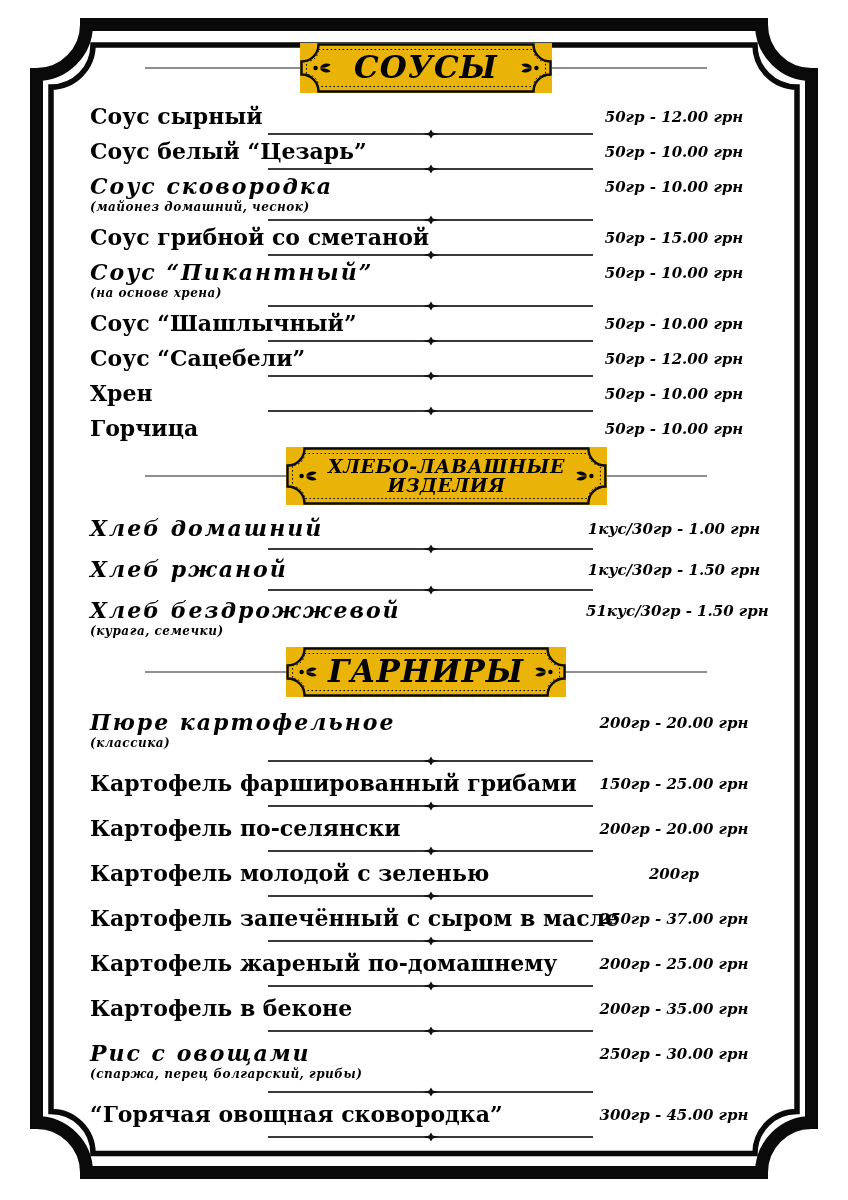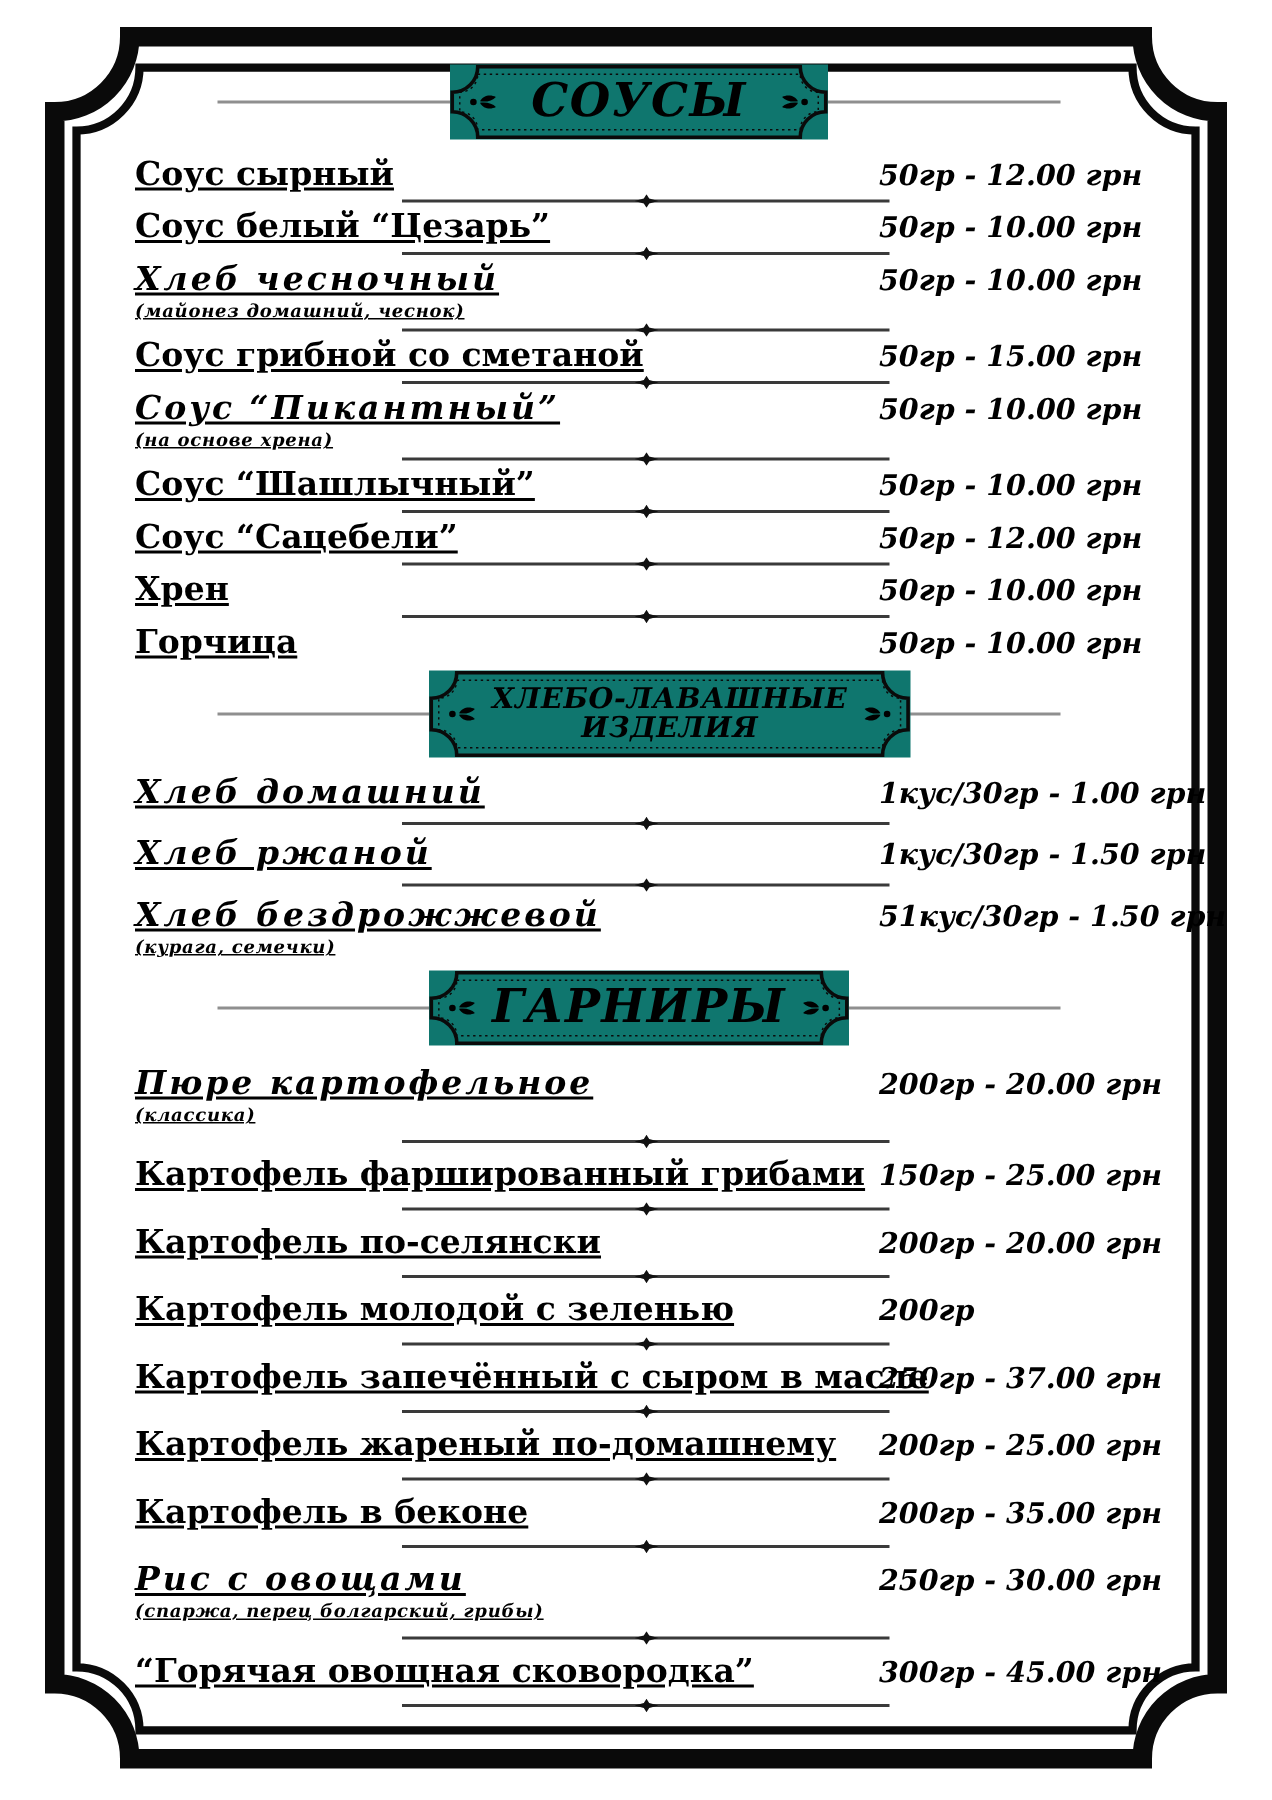--- a/index.html
+++ b/index.html
@@ -10,43 +10,43 @@
   }
   .frame-svg{position:absolute;left:0;top:0;width:848px;height:1200px;pointer-events:none;}
   .content{position:absolute;left:90px;right:86px;top:38px;}
 
   
   .section-header{position:relative;height:60px;margin:0 0 4px 0;
     display:flex;align-items:center;justify-content:center;}
   .section-header.two-line{height:66px;}
   .header-line{position:absolute;left:55px;right:55px;top:50%;height:2px;margin-top:-1px;
     background:#8f8f8f;}
-  .plaque{position:relative;background:#0f766e;min-width:252px;min-height:50px;
+  .plaque{position:relative;background:#eab308;min-width:252px;min-height:50px;
     display:flex;align-items:center;justify-content:center;
     padding:5px 42px;box-sizing:border-box;}
   .two-line .plaque{min-height:58px;margin-left:41px;}
   .plaque-svg{position:absolute;left:0;top:0;width:100%;height:100%;}
   .plaque-title{position:relative;text-align:center;font-weight:bold;font-style:italic;
     font-size:31px;line-height:1.02;letter-spacing:1px;white-space:nowrap;}
   .two-line .plaque-title{font-size:19px;letter-spacing:0.5px;}
   .fleuron{position:absolute;top:50%;transform:translateY(-50%);line-height:0;}
   .fleuron.left{left:13px;}
   .fleuron.right{right:13px;transform:translateY(-50%) scaleX(-1);}
 
   
   .menu-item{display:flex;align-items:flex-start;padding:2px 0;}
   .sec-1 .menu-item{padding:3px 0;}
   .sec-2 .menu-item{padding:4px 0;}
-  .item-left{flex:1;min-width:0;text-decoration:underline;}
+  .item-left{flex:1;min-width:0;}
   .item-name{font-size:22px;font-weight:bold;line-height:25px;white-space:nowrap;}
   .menu-item.emph .item-name{font-style:italic;letter-spacing:2px;}
   .item-desc{font-size:12px;font-weight:bold;font-style:italic;line-height:15px;margin-top:1px;}
   .menu-item.emph .item-desc{letter-spacing:0.5px;}
-  .item-price{width:176px;flex-shrink:0;font-size:19px;font-weight:bold;font-style:italic;
-    line-height:24px;white-space:nowrap;padding-top:1px;}
+  .item-price{width:176px;flex-shrink:0;font-size:15px;font-weight:bold;font-style:italic;
+    line-height:24px;white-space:nowrap;padding-top:1px;text-align:center;}
 
   
   .divider{position:relative;height:6px;width:325px;margin:0 0 0 178px;}
   .sec-1 .divider{margin-top:2px;margin-bottom:2px;}
   .sec-2 .divider{margin-top:3px;margin-bottom:3px;}
   .divider-line{position:absolute;left:0;right:0;top:2px;height:1.5px;background:#3a3a3a;}
   .divider-orn{position:absolute;left:50%;top:50%;transform:translate(-50%,-50%);line-height:0;}
 </style>
 </head>
 <body>
@@ -111,21 +111,21 @@
         <div class="divider">
     <div class="divider-line"></div>
     <span class="divider-orn">
       <svg width="16" height="9" viewBox="0 0 16 9" fill="#111">
         <path d="M8,0 L9.8,2.9 L16,4.5 L9.8,6.1 L8,9 L6.2,6.1 L0,4.5 L6.2,2.9 Z"></path>
       </svg>
     </span>
   </div>
         <div class="menu-item emph">
     <div class="item-left">
-      <div class="item-name">Хлеб чесночный</div>
+      <div class="item-name">Соус сковородка</div>
       <div class="item-desc">(майонез домашний, чеснок)</div>
     </div>
     <div class="item-price">50гр - 10.00 грн</div>
   </div>
         <div class="divider">
     <div class="divider-line"></div>
     <span class="divider-orn">
       <svg width="16" height="9" viewBox="0 0 16 9" fill="#111">
         <path d="M8,0 L9.8,2.9 L16,4.5 L9.8,6.1 L8,9 L6.2,6.1 L0,4.5 L6.2,2.9 Z"></path>
       </svg>

